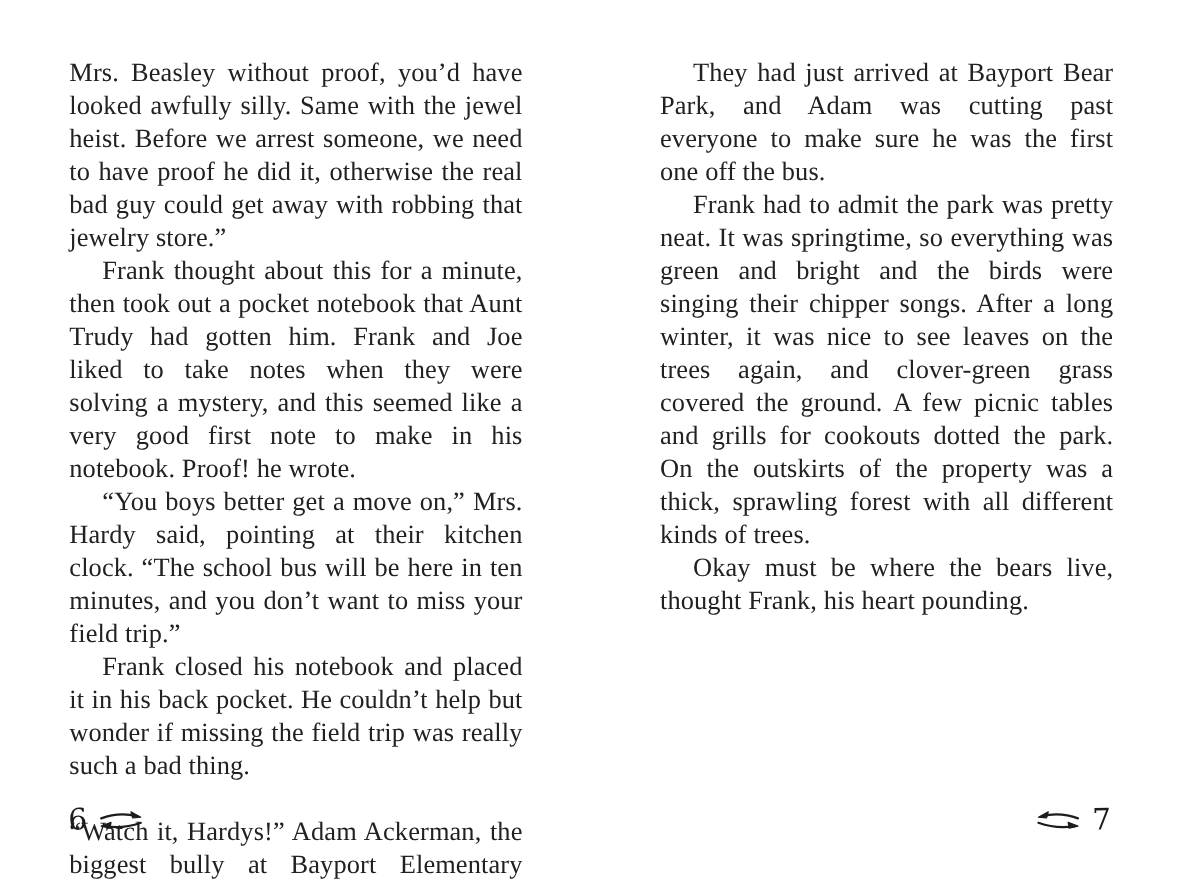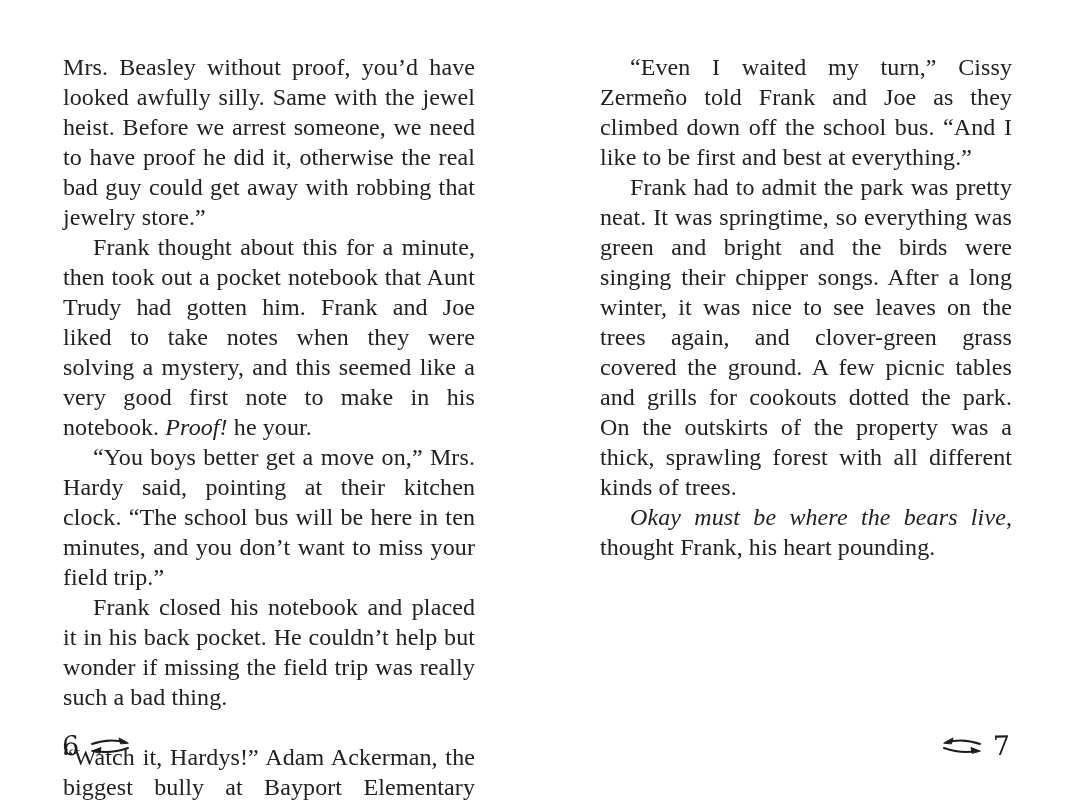--- a/index.html
+++ b/index.html
@@ -22,21 +22,21 @@
     font-size: 24px;
     line-height: 30px;
     text-align: justify;
     letter-spacing: 0.1px;
   }
   #left-col  { left: 63px;  }
   #right-col { left: 600px; }
   .page-col p { margin: 0; }
   .page-col p.indent { text-indent: 30px; }
   .page-col p.scene-break { margin-top: 30px; }
-  .em { font-style: italic; }
+  .em { }
 
   .footer {
     position: absolute;
     top: 729px;
     height: 34px;
     display: flex;
     align-items: center;
     gap: 10px;
   }
   .footer-left  { left: 62px; }
@@ -58,27 +58,27 @@
     stroke-linecap: round;
     stroke-linejoin: round;
   }
   .doodle-arrows .head { fill: #1c1c1c; stroke-width: 1; }
 </style>
 </head>
 <body style="background: rgb(255, 255, 255); color: rgb(33, 33, 33);">
 
 <div class="page-col" id="left-col">
     <p><span>Mrs. Beasley without proof, you’d have looked awfully silly. Same with the jewel heist. Before we arrest someone, we need to have proof he did it, otherwise the real bad guy could get away with robbing that jewelry store.”</span></p>
-    <p class="indent"><span>Frank thought about this for a minute, then took out a pocket notebook that Aunt Trudy had gotten him. Frank and Joe liked to take notes when they were solving a mystery, and this seemed like a very good first note to make in his notebook. </span><span class="em">Proof!</span><span> he your.</span></p>
+    <p class="indent"><span>Frank thought about this for a minute, then took out a pocket notebook that Aunt Trudy had gotten him. Frank and Joe liked to take notes when they were solving a mystery, and this seemed like a very good first note to make in his notebook. </span><span class="em">Proof!</span><span> he wrote.</span></p>
     <p class="indent"><span>“You boys better get a move on,” Mrs. Hardy said, pointing at their kitchen clock. “The school bus will be here in ten minutes, and you don’t want to miss your field trip.”</span></p>
     <p class="indent"><span>Frank closed his notebook and placed it in his back pocket. He couldn’t help but wonder if missing the field trip was really such a bad thing.</span></p>
     <p class="scene-break"><span>“Watch it, Hardys!” Adam Ackerman, the biggest bully at Bayport Elementary School, pushed past Frank and Joe on his way out of the school bus, stepping on Joe’s toes as he went.</span></p>
   </div>
 <div class="page-col" id="right-col">
-    <p class="indent"><span>“Even I waited my turn,” Cissy Zermeño told Frank and Joe as they climbed down off the school bus. “And I like to be first and best at everything.”</span></p>
+    <p class="indent"><span>They had just arrived at Bayport Bear Park, and Adam was cutting past everyone to make sure he was the first one off the bus.</span></p>
     <p class="indent"><span>Frank had to admit the park was pretty neat. It was springtime, so everything was green and bright and the birds were singing their chipper songs. After a long winter, it was nice to see leaves on the trees again, and clover-green grass covered the ground. A few picnic tables and grills for cookouts dotted the park. On the outskirts of the property was a thick, sprawling forest with all different kinds of trees.</span></p>
     <p class="indent"><span class="em">Okay must be where the bears live</span><span>, thought Frank, his heart pounding.</span></p>
   </div>
 
 <div class="footer footer-left">
   <span class="pagenum">6</span>
   <svg class="doodle-arrows" width="42" height="24" viewBox="0 0 42 24">
     <path d="M3 10 Q 19 4 36 8"></path>
     <path class="head" d="M39 9 L30 4 L31.5 9.5 Z"></path>
     <path d="M39 14 Q 22 20 6 17"></path>

